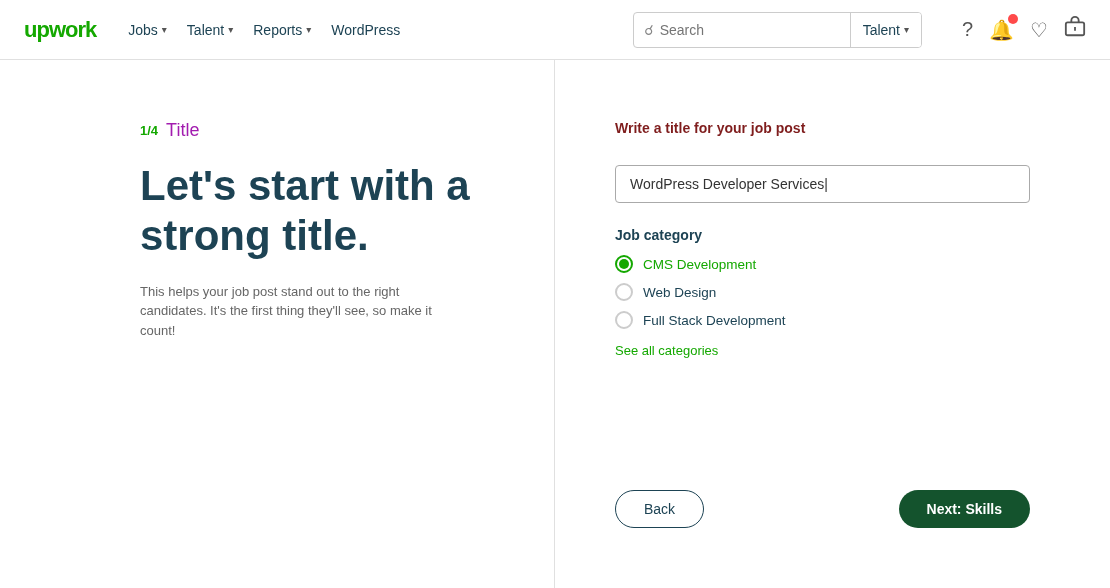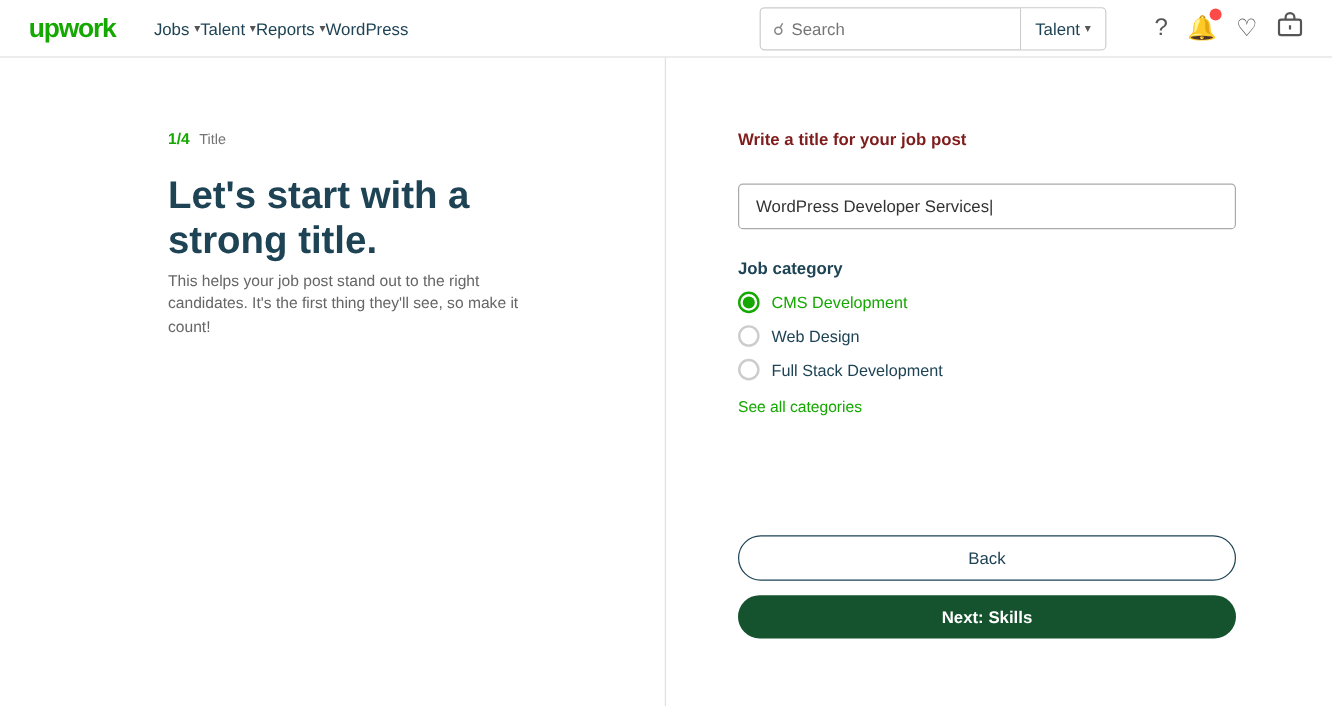--- a/index.html
+++ b/index.html
@@ -3,33 +3,34 @@
   <meta charset="utf-8">
   <style>
     * { box-sizing: border-box; margin: 0; padding: 0; }
     body { font-family: 'Helvetica Neue', Arial, sans-serif; background: #fff; color: #333; font-size: 14px; }
 
     
     .navbar {
       display: flex;
       align-items: center;
       padding: 0 24px;
-      height: 48px;
+      height: 60px;
       border-bottom: 1px solid #e0e0e0;
       gap: 24px;
     }
     .navbar-logo {
       color: #14a800;
       font-weight: 800;
       font-size: 22px;
       letter-spacing: -1px;
       margin-right: 8px;
     }
     .nav-links {
       display: flex;
+      gap: 20px;
       align-items: center;
       text-align: right;
     }
     .nav-link {
       color: #1d4354;
       font-size: 14px;
       font-weight: 500;
       cursor: pointer;
       display: flex;
       align-items: center;
@@ -125,30 +126,30 @@
       align-items: center;
       gap: 8px;
       margin-bottom: 20px;
     }
     .step-fraction {
       color: #14a800;
       font-size: 13px;
       font-weight: 600;
     }
     .step-title-label {
-      color: #737373;
-      font-size: 12px;
+      color: #a21caf;
+      font-size: 18px;
       text-align: right;
     }
     .main-heading {
-      font-size: 32px;
+      font-size: 42px;
       font-weight: 700;
       color: #1d4354;
       line-height: 1.2;
-      margin-bottom: 4px;
+      margin-bottom: 20px;
     }
     .sub-text {
       font-size: 13px;
       color: #666;
       line-height: 1.5;
       max-width: 320px;
     }
 
     
     .right-panel {
@@ -239,21 +240,20 @@
       display: inline-block;
     }
 
     
     .footer-buttons {
       display: flex;
       justify-content: space-between;
       gap: 12px;
       margin-top: 80px;
       padding-top: 20px;
-      flex-direction: column;
     }
     .btn-back {
       padding: 10px 28px;
       border: 1px solid #1d4354;
       border-radius: 24px;
       background: #fff;
       color: #1d4354;
       font-size: 14px;
       font-weight: 500;
       cursor: pointer;

